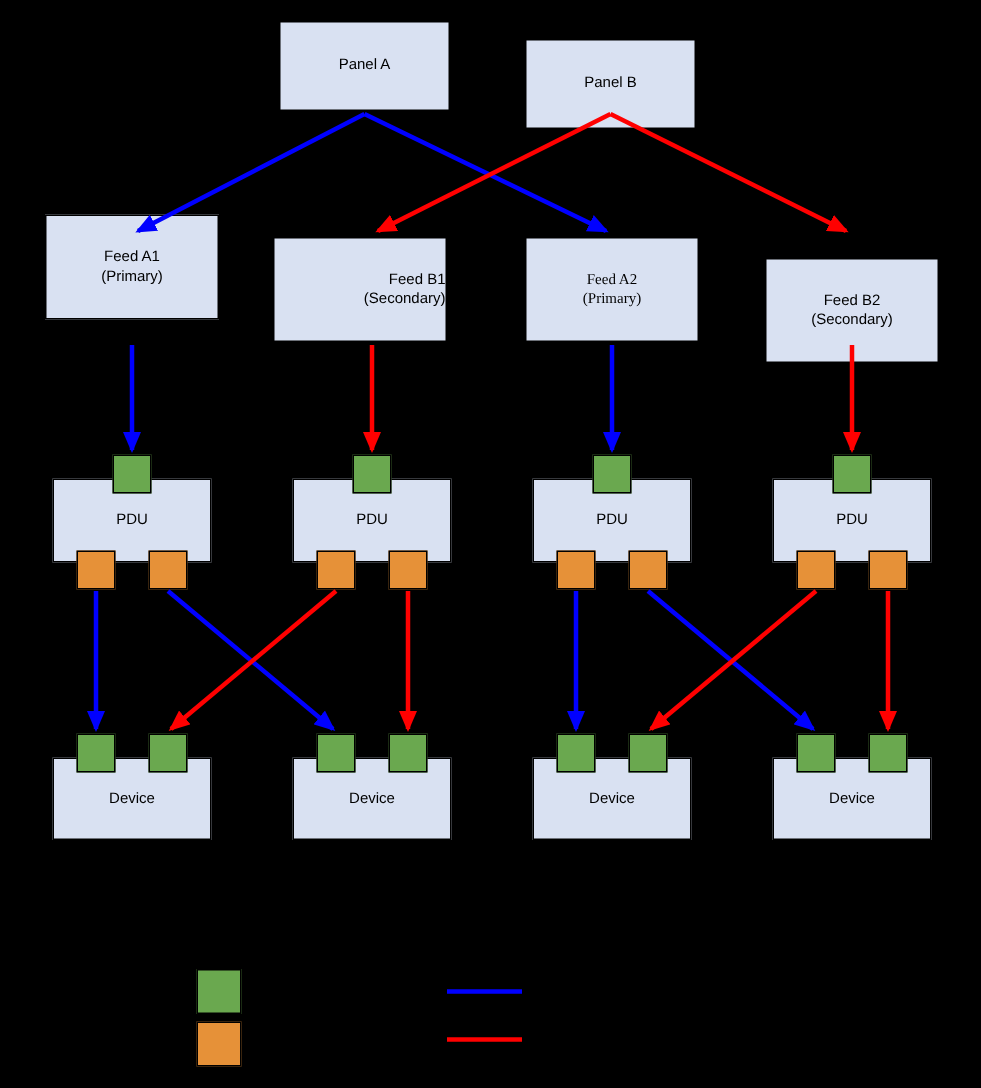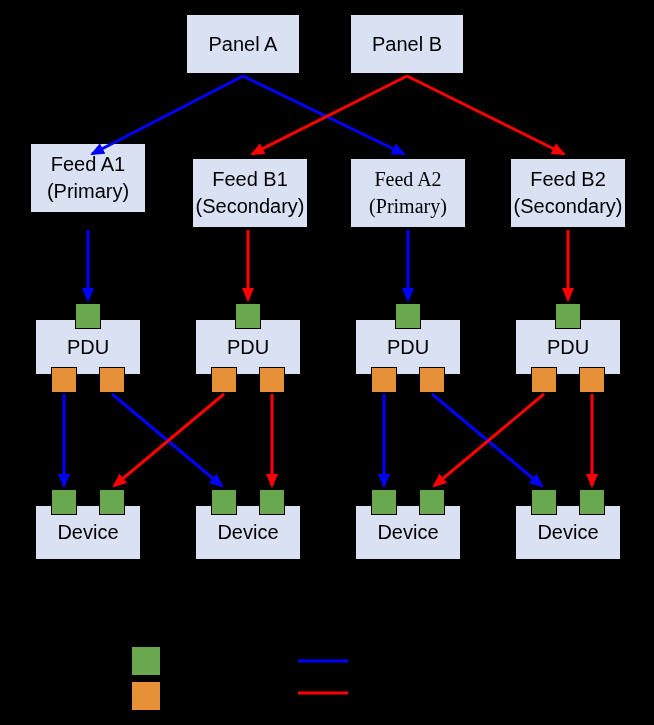--- a/index.html
+++ b/index.html
@@ -2,55 +2,55 @@
 <html><head>
 <meta charset="utf-8">
 <style>
   * { margin:0; padding:0; box-sizing:border-box; }
   html,body { background:#000000; }
   body { font-family:"Liberation Sans", sans-serif; }
   .canvas { position:relative; width:654px; height:725px; background:#000000; overflow:hidden; }
   .box {
     position:absolute; background:#d9e1f2; border:1px solid #000000;
     display:flex; flex-direction:column; align-items:center; justify-content:center;
-    color:#000000; font-size:20px; line-height:1.35; text-align:center; z-index:1;
+    color:#000000; font-size:10px; line-height:1.35; text-align:center; z-index:1;
   }
   .port { position:absolute; width:26px; height:26px; border:1px solid #000000; z-index:2; }
   .port.green { background:#6aa84f; }
   .port.orange { background:#e69138; }
   .legend-swatch { position:absolute; width:30px; height:30px; border:1px solid #000000; z-index:2; }
   .legend-swatch.green { background:#6aa84f; }
   .legend-swatch.orange { background:#e69138; }
   svg.wires { position:absolute; left:0; top:0; z-index:3; pointer-events:none; }
 </style>
 </head>
 <body>
 
 <div class="canvas">
 
   <div class="box" style="left:186px; top:14px; width:114px; height:60px;">
     <span>Panel A</span>
   </div>
-  <div class="box" style="left:350px; top:14px; width:114px; height:60px;">
+  <div class="box" style="left:350px; top:26px; width:114px; height:60px;">
     <span>Panel B</span>
   </div>
 
   <div class="box" style="left:30px; top:143px; width:116px; height:70px;">
     <span>Feed A1</span>
     <span>(Primary)</span>
   </div>
-  <div class="box" style="left:192px; top:158px; width:116px; height:70px;">
+  <div class="box" style="left:182px; top:158px; width:116px; height:70px;align-items:flex-end;">
     <span>Feed B1</span>
     <span>(Secondary)</span>
   </div>
   <div class="box" style="left:350px; top:158px; width:116px; height:70px;font-family:Liberation Serif, serif;">
     <span>Feed A2</span>
     <span>(Primary)</span>
   </div>
-  <div class="box" style="left:510px; top:158px; width:116px; height:70px;">
+  <div class="box" style="left:510px; top:172px; width:116px; height:70px;">
     <span>Feed B2</span>
     <span>(Secondary)</span>
   </div>
 
   <div class="box" style="left:35px; top:319px; width:106px; height:56px;">
     <span>PDU</span>
   </div>
   <div class="box" style="left:195px; top:319px; width:106px; height:56px;">
     <span>PDU</span>
   </div>

